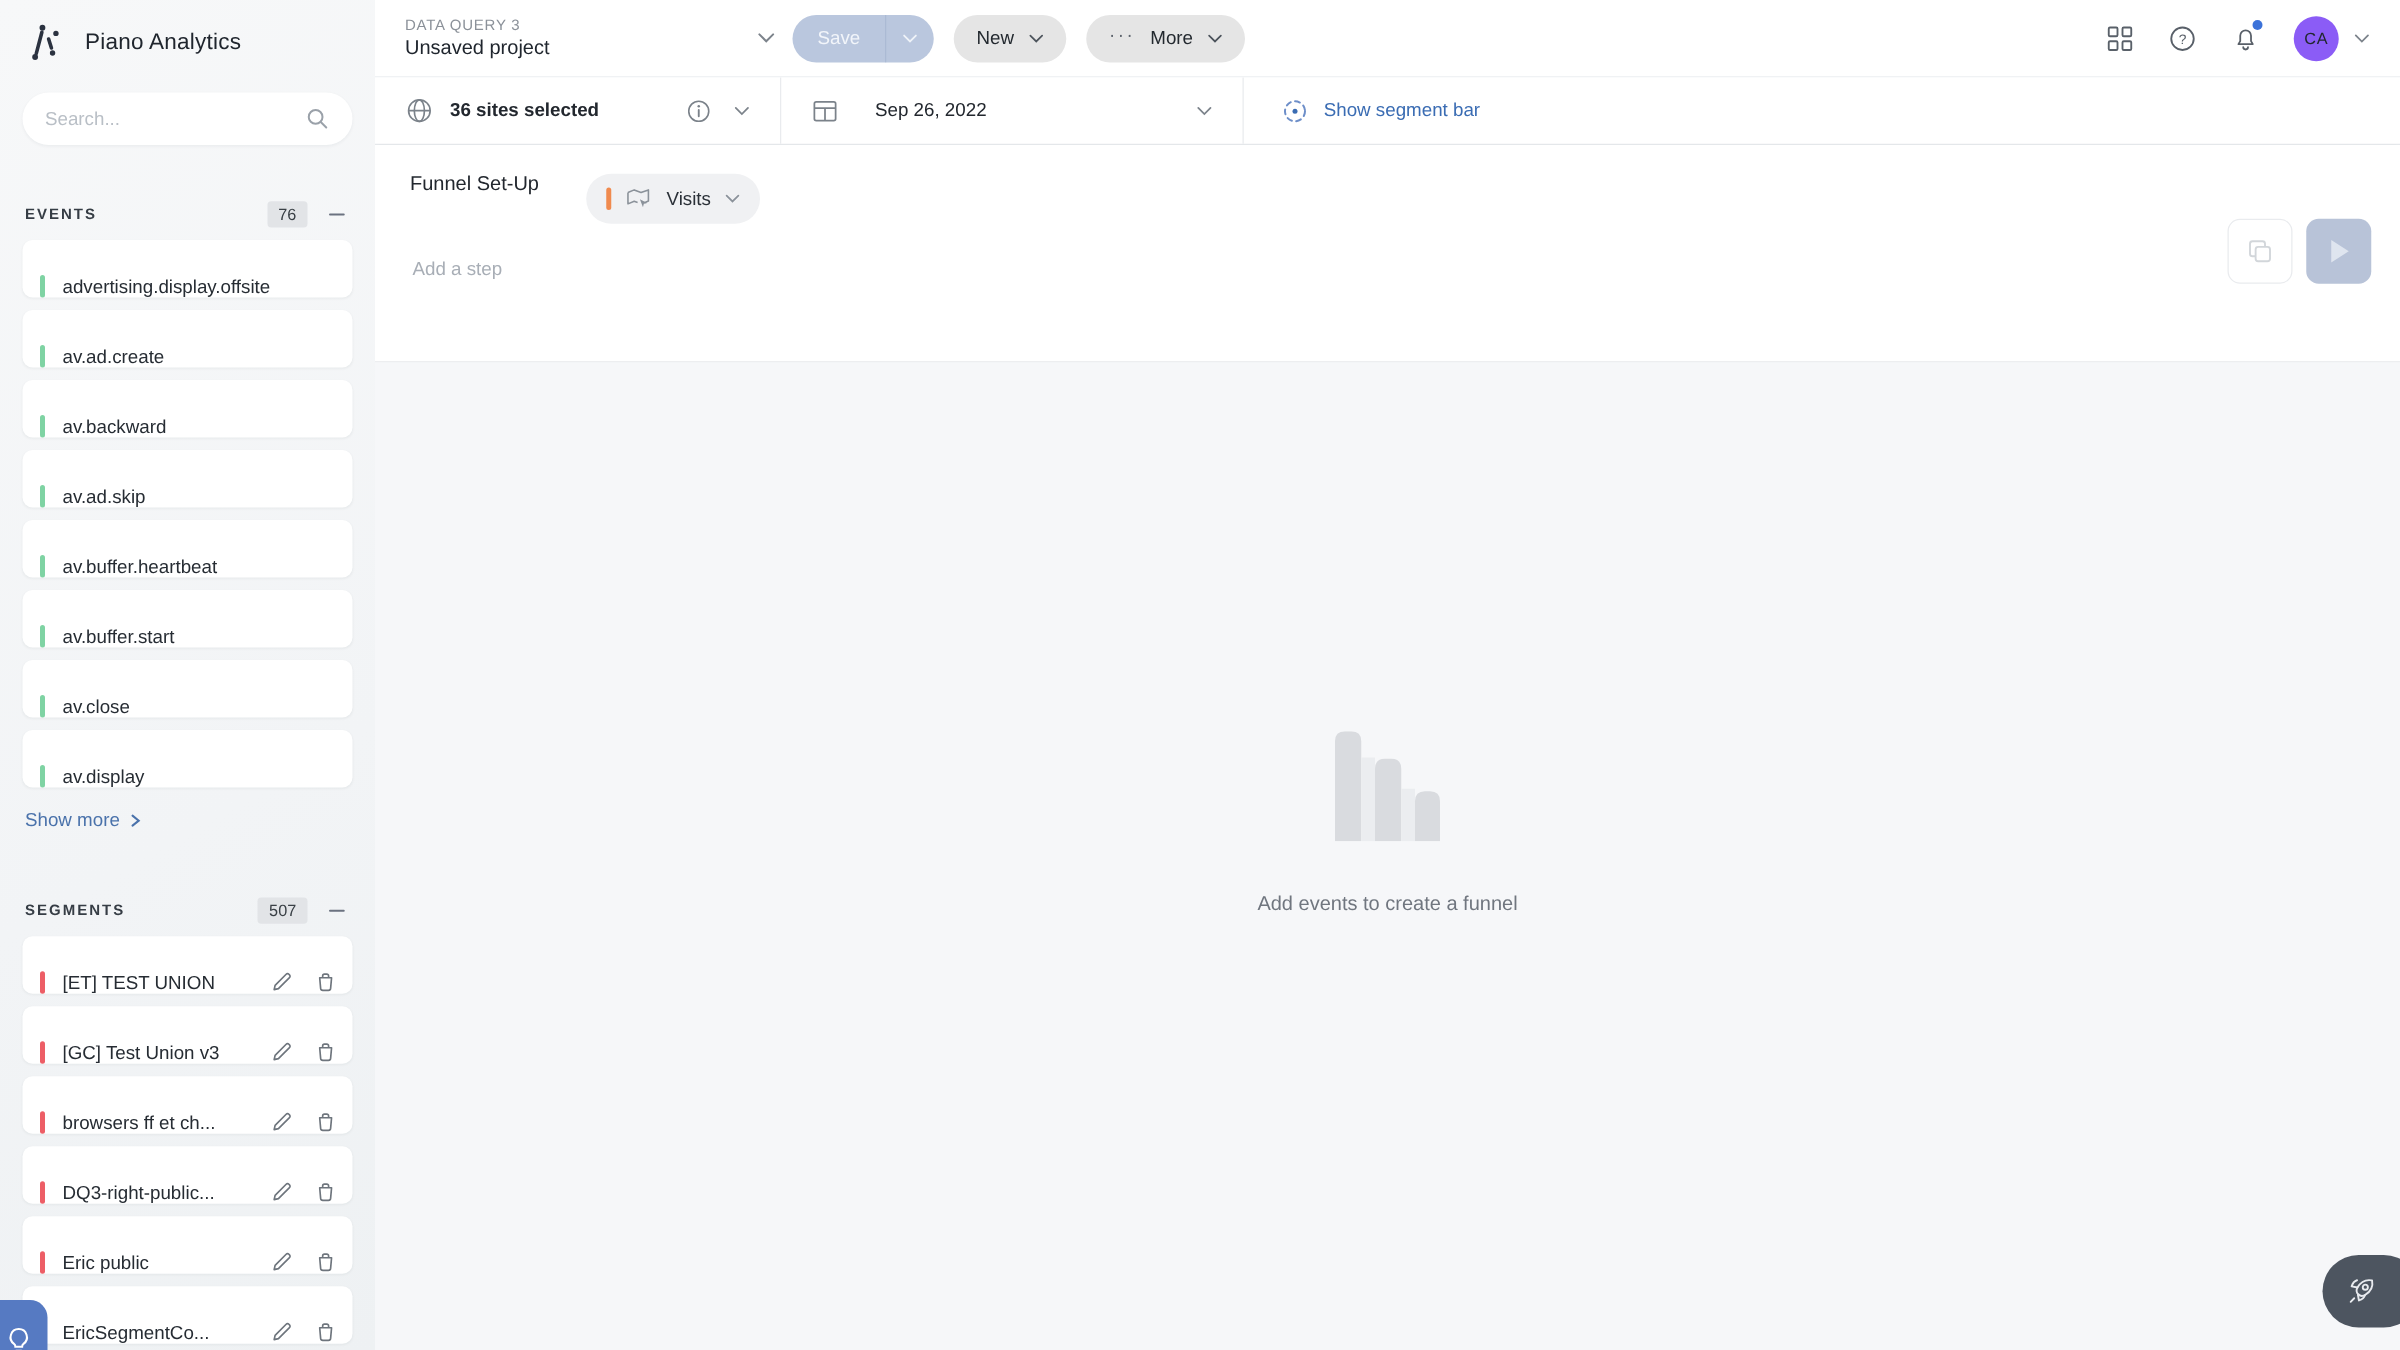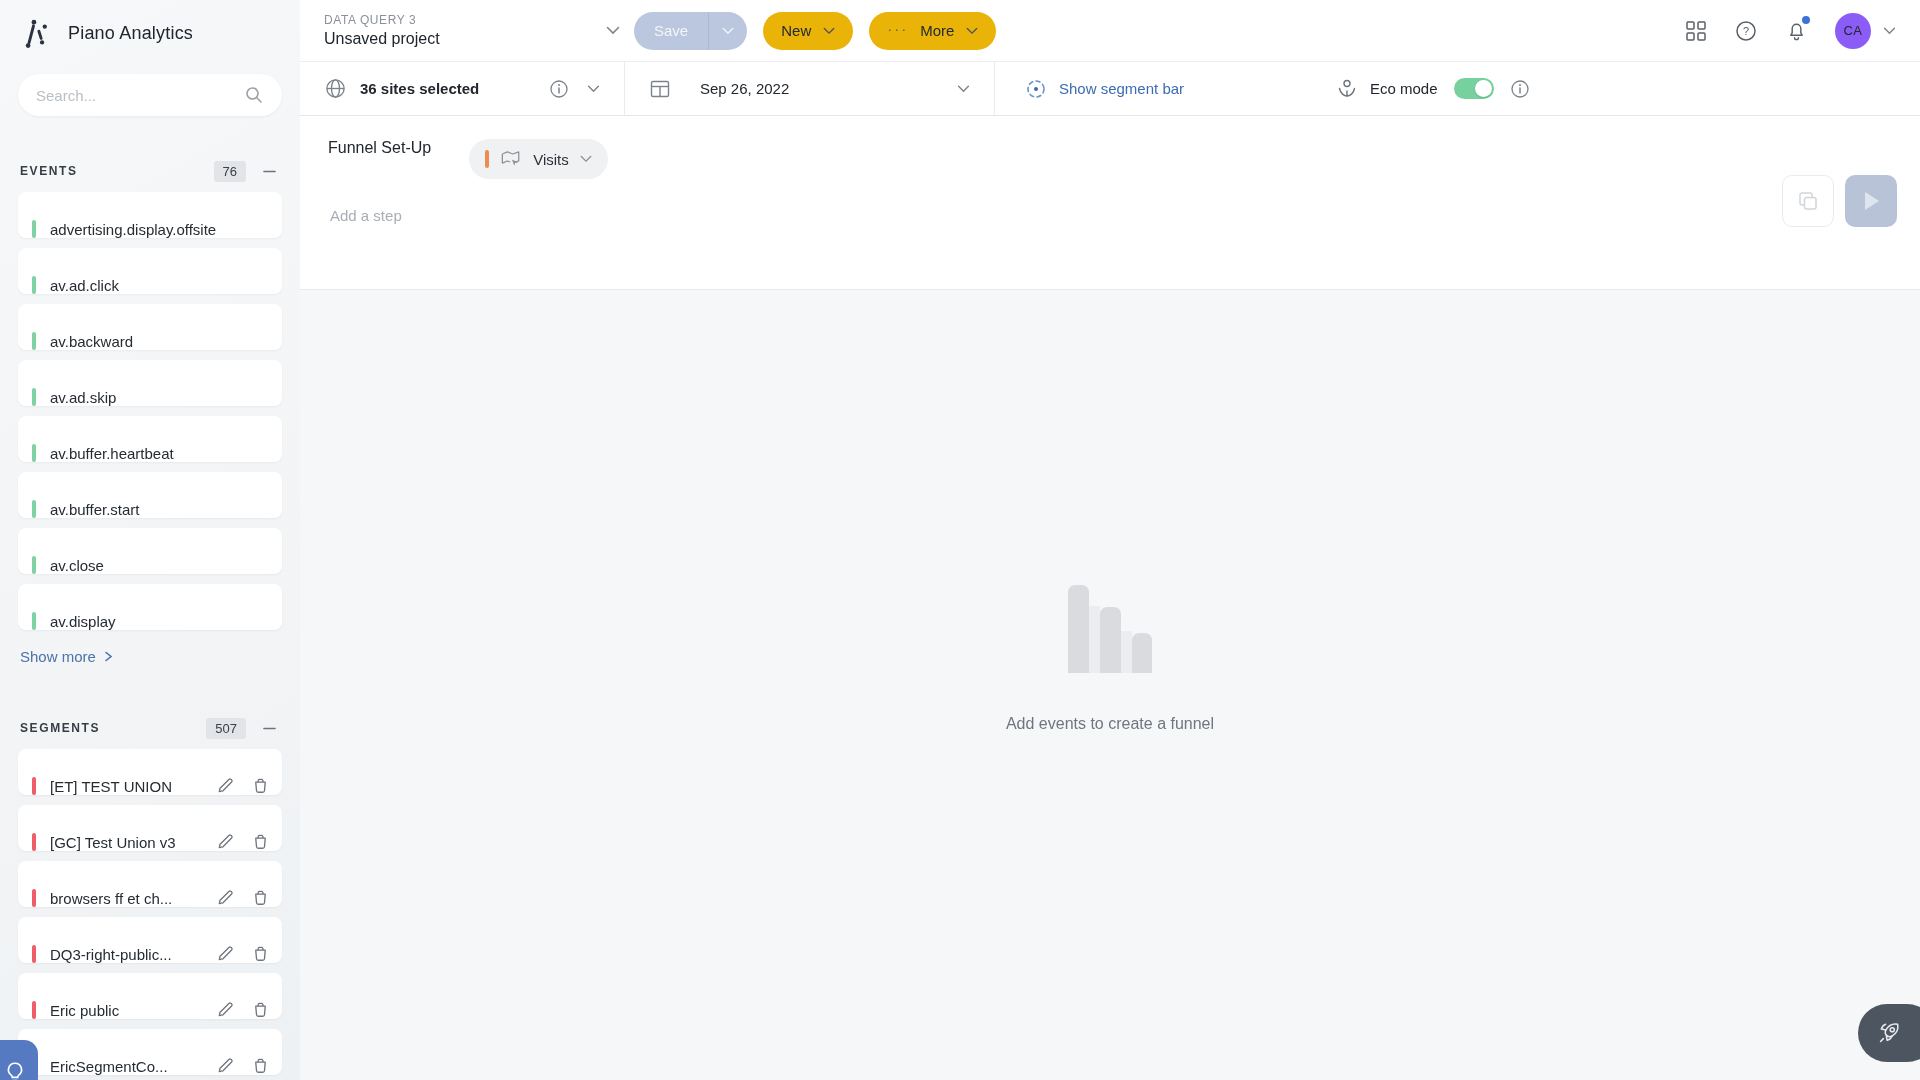--- a/index.html
+++ b/index.html
@@ -51,21 +51,21 @@
   .project-text { flex:1; }
   .project-kicker { font-size:12px; letter-spacing:.6px; color:#8b9199; margin-bottom:3px; }
   .project-name { font-size:16px; color:#20262e; }
 
   .btn-row { display:flex; align-items:center; gap:16px; margin-left:14px; }
   .pill { height:38px; border-radius:19px; display:flex; align-items:center; font-size:15px; border:none; cursor:pointer; font-family:inherit; }
   .pill.save { background:#bac7de; color:#f2f5fa; padding:0; overflow:hidden; }
   .save-main { padding:0 20px; height:100%; display:flex; align-items:center; }
   .save-divider { width:1px; height:100%; background:#abbad4; }
   .save-caret { width:38px; height:100%; display:flex; align-items:center; justify-content:center; }
-  .pill.gray { background:#eab308; color:#23292f; padding:0 18px; gap:12px; }
+  .pill.gray { background:#e5e5e5; color:#23292f; padding:0 18px; gap:12px; }
   .dots { letter-spacing:2px; color:#5b626b; font-size:15px; transform:translateY(-2px); }
 
   .top-icons { margin-left:auto; display:flex; align-items:center; gap:27px; }
   .bell-wrap { position:relative; }
   .bell-dot { position:absolute; top:-3px; right:-2px; width:8px; height:8px; border-radius:50%; background:#3b72d9; }
   .avatar { width:36px; height:36px; border-radius:50%; background:#8b5cf6; display:flex; align-items:center; justify-content:center; font-size:13px; letter-spacing:.5px; color:#21272e; cursor:pointer; }
   .avatar-group { display:flex; align-items:center; gap:12px; }
 
   .row2 { height:54px; display:flex; align-items:stretch; border-bottom:1px solid #e5e8eb; background:#fff; }
   .f-sec { display:flex; align-items:center; padding:0 24px; }
@@ -148,21 +148,21 @@
         </svg>
     </span>
   </div>
 
   <div class="card">
     <span class="accent green"></span>
     <span class="card-label">advertising.display.offsite</span>
   </div>
   <div class="card">
     <span class="accent green"></span>
-    <span class="card-label">av.ad.click</span>
+    <span class="card-label">av.ad.create</span>
   </div>
   <div class="card">
     <span class="accent green"></span>
     <span class="card-label">av.backward</span>
   </div>
   <div class="card">
     <span class="accent green"></span>
     <span class="card-label">av.ad.skip</span>
   </div>
   <div class="card">
@@ -427,40 +427,20 @@
     <div class="f-sec segbar">
       <span>
         <svg width="22" height="22" viewBox="0 0 22 22" fill="none">
           <circle cx="11" cy="11" r="8" stroke="#6e8fc9" stroke-width="1.6" stroke-dasharray="4 3.5" stroke-linecap="round"></circle>
           <circle cx="11" cy="11" r="2" fill="#3a6cb3"></circle>
         </svg>
       </span>
       <span class="link-label">Show segment bar</span>
     </div>
 
-    <div class="f-sec eco">
-      <span>
-        <svg width="24" height="24" viewBox="0 0 24 24" fill="none" stroke="#6d747c" stroke-width="1.4" stroke-linecap="round">
-          <circle cx="12" cy="6.5" r="3"></circle>
-          <path d="M4.5 11.5c1 5 4.5 7.5 7.5 7.5s6.5-2.5 7.5-7.5"></path>
-          <path d="M12 19v-5"></path>
-        </svg>
-      </span>
-      <span class="f-label normal" style="margin-left:11px">Eco mode</span>
-      <span class="toggle">
-          <span class="knob"></span>
-        </span>
-      <span class="icon-btn info">
-        <svg width="20" height="20" viewBox="0 0 20 20" fill="none">
-            <circle cx="10" cy="10" r="8" stroke="#7b828a" stroke-width="1.3"></circle>
-            <line x1="10" y1="9" x2="10" y2="14" stroke="#7b828a" stroke-width="1.5" stroke-linecap="round"></line>
-            <circle cx="10" cy="6" r="1" fill="#7b828a"></circle>
-          </svg>
-      </span>
-    </div>
   </div>
 
   <div class="panel">
     <div class="panel-row">
       <span class="panel-title">Funnel Set-Up</span>
       <button class="metric-chip">
         <span class="chip-accent"></span>
         <span>
           <svg width="22" height="20" viewBox="0 0 24 22" fill="none" stroke="#8b929a" stroke-width="1.4" stroke-linejoin="round">
             <path d="M2.5 5.5 L8 3.2 L14 5.5 L20.5 3.2 V13 L17 14.5"></path>

